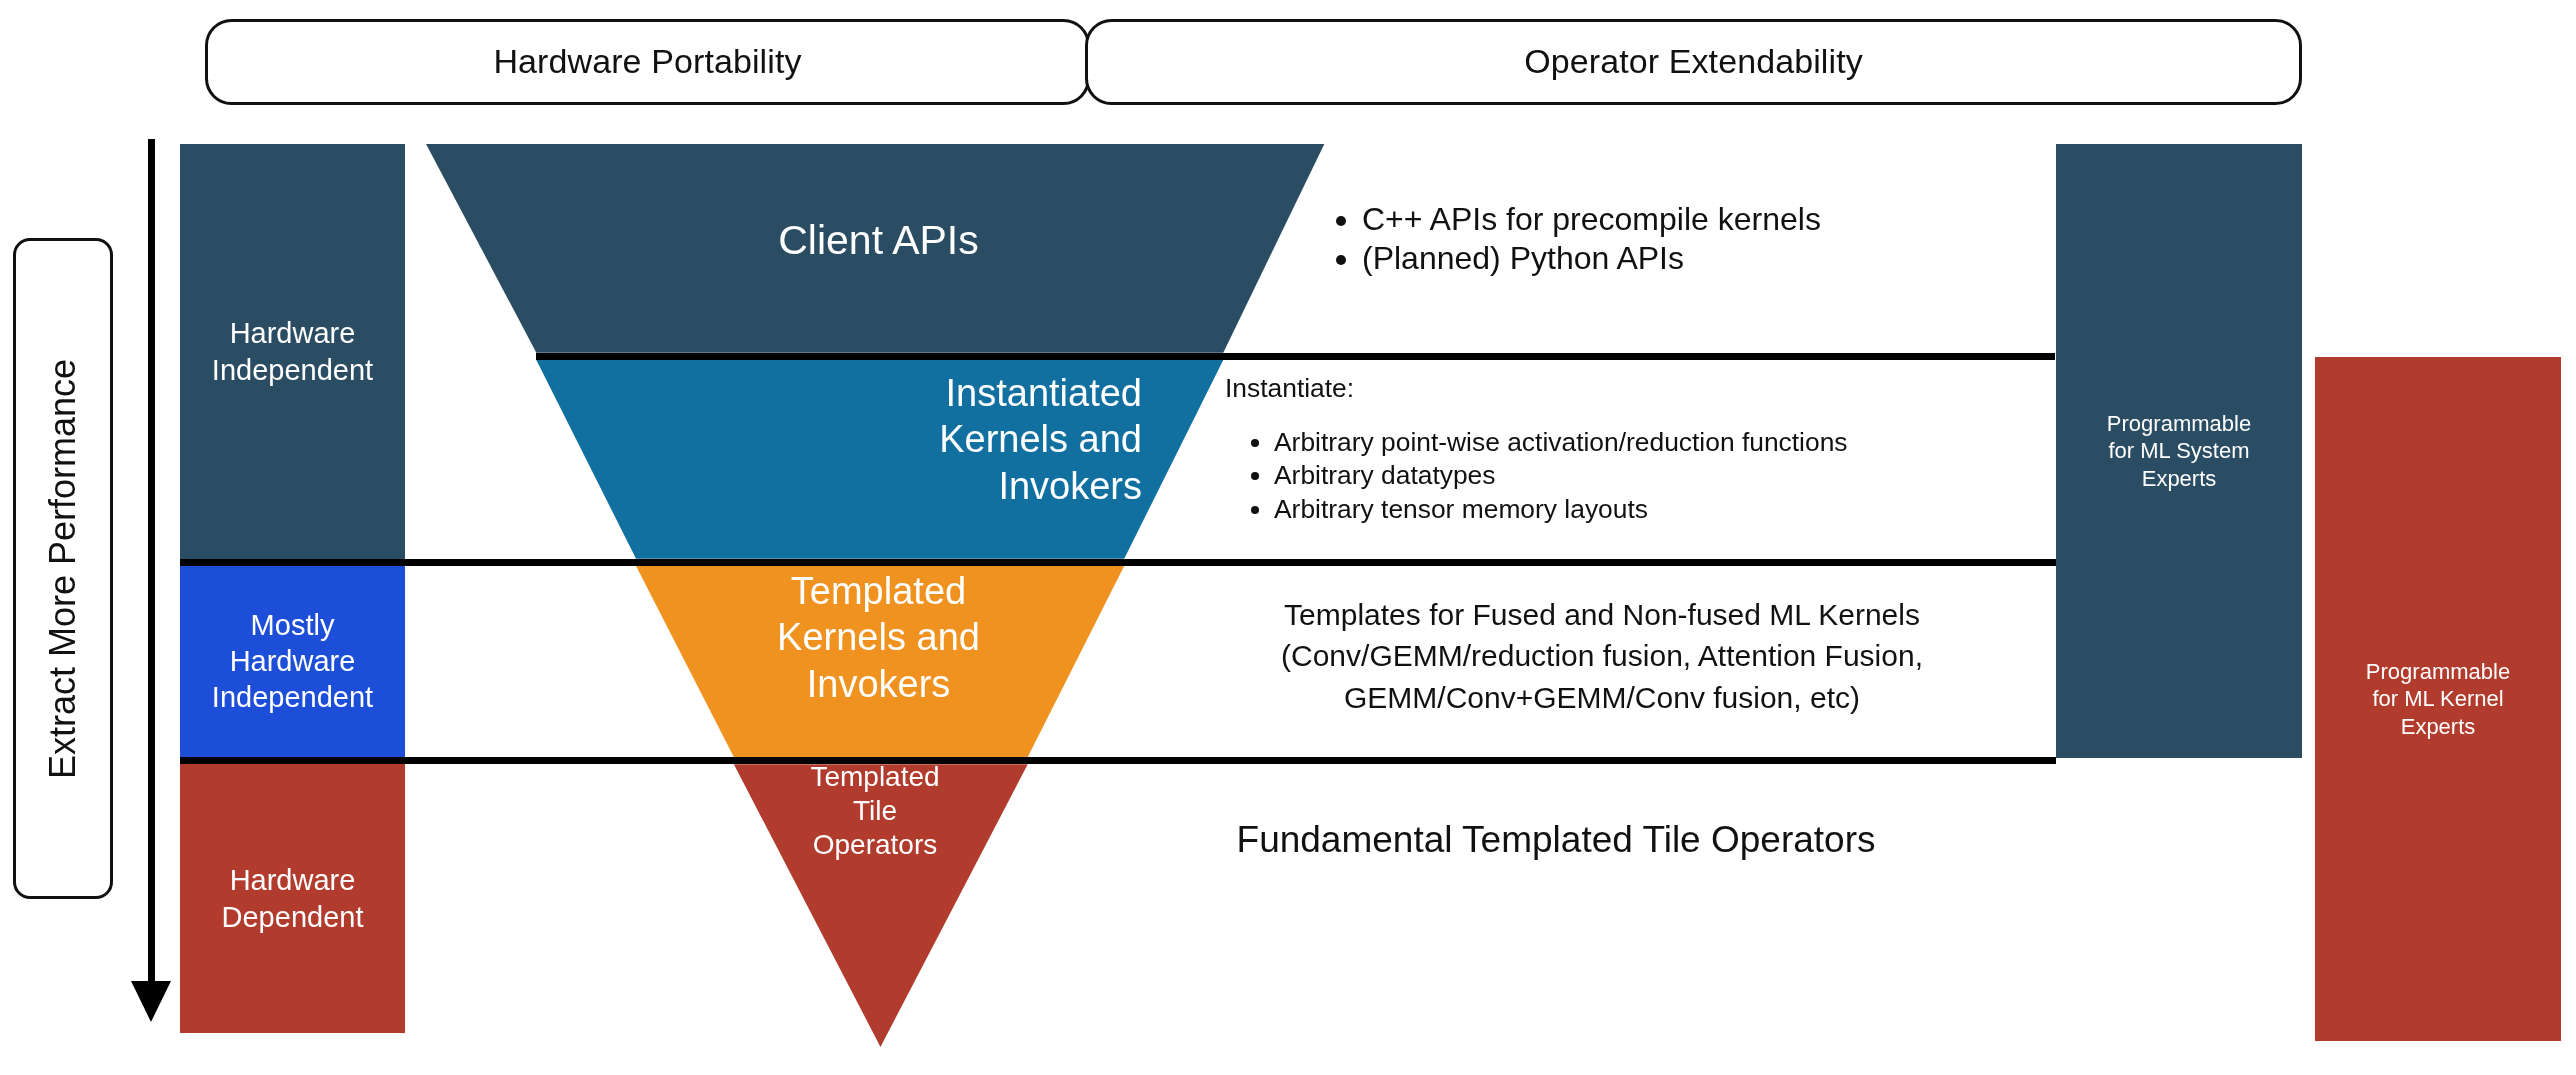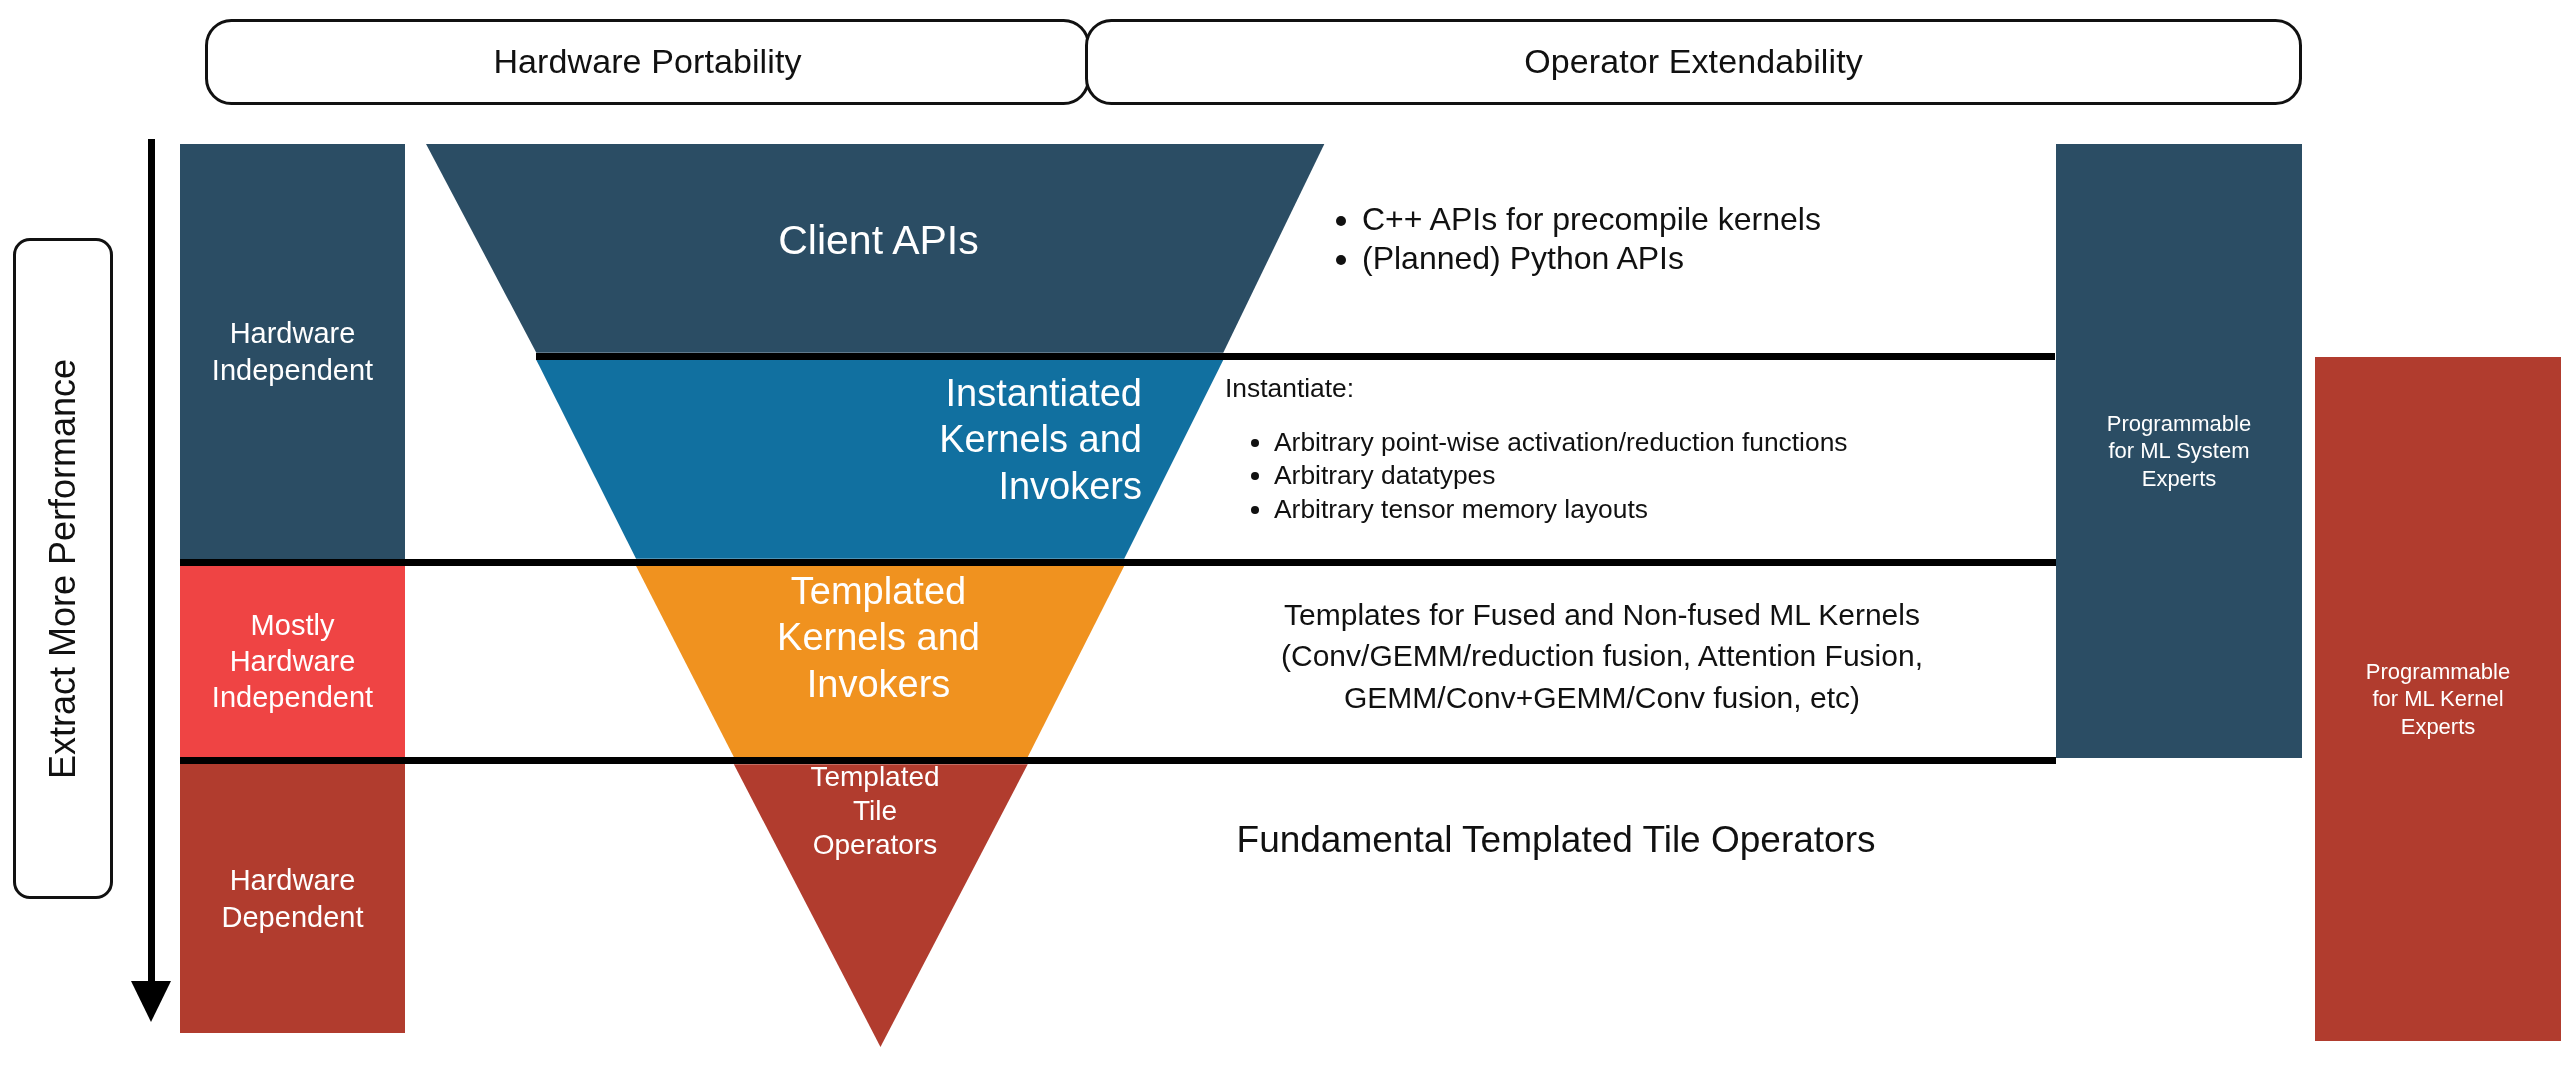--- a/index.html
+++ b/index.html
@@ -83,21 +83,21 @@
     align-items: center;
     justify-content: center;
     text-align: center;
     color: #ffffff;
     font-size: 29px;
     line-height: 1.25;
     box-sizing: border-box;
     padding: 0 21px;
   }
   #dep-0 { top: 144px;  height: 415px; background: #2b4d64; }
-  #dep-1 { top: 565px;  height: 192px; background: #ef4444; }
+  #dep-1 { top: 565px;  height: 192px; background: #1d4ed8; }
   #dep-2 { top: 764px; height: 269px; background: #b13c2e; }
 
   
   #funnel {
     position: absolute;
     left: 0; top: 0;
     width: 2576px; height: 1076px;
     pointer-events: none;
   }
 

